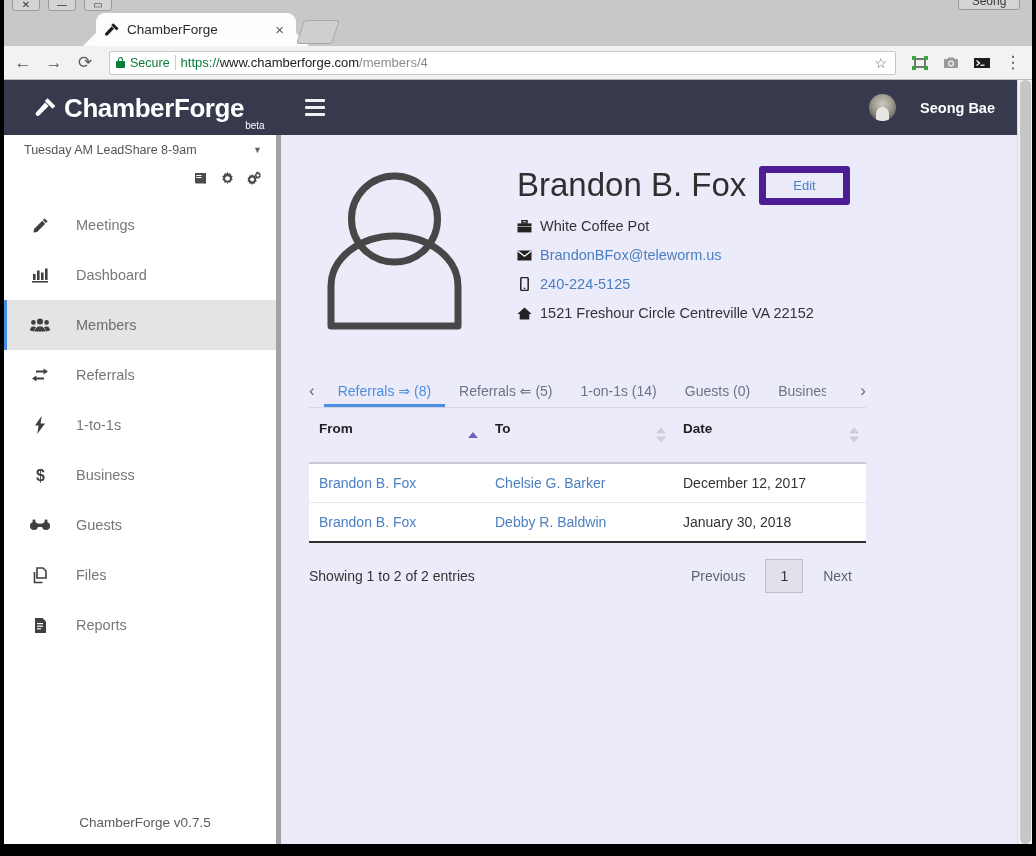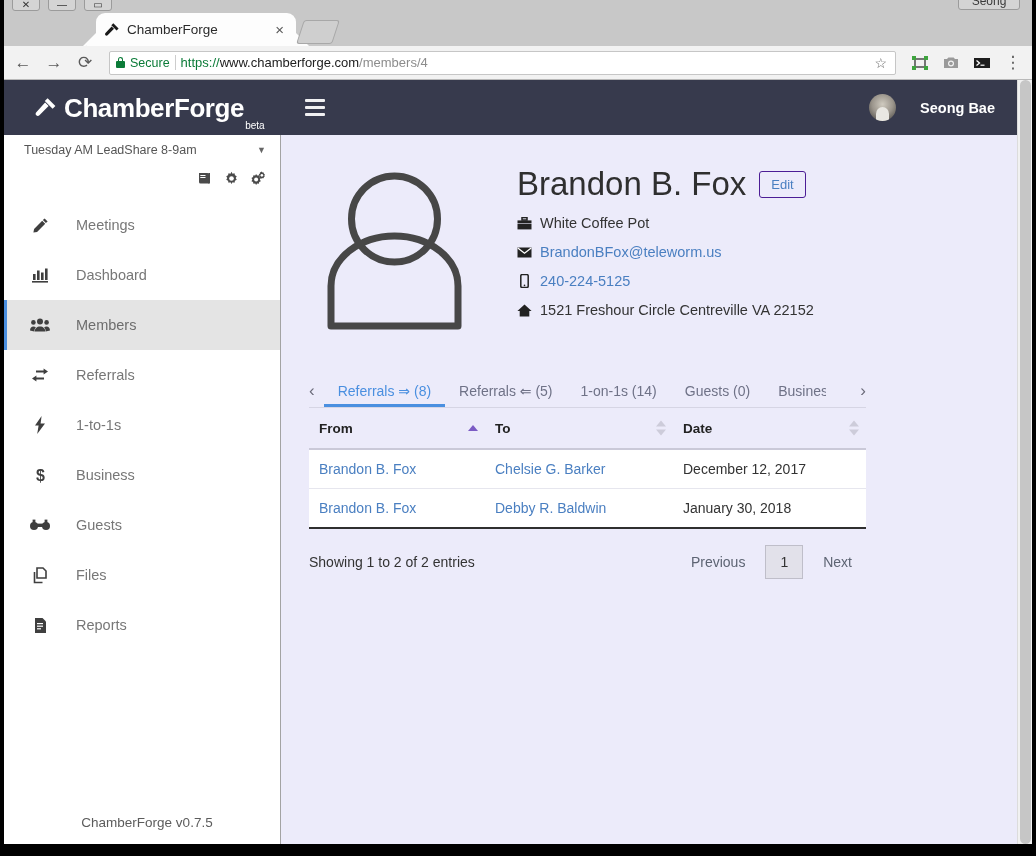--- a/index.html
+++ b/index.html
@@ -106,21 +106,21 @@
   }
   #userbox .avatar::after {
     content:""; position:absolute; left:7px; top:13px; width:13px; height:14px;
     background: #e9e7e2; border-radius: 50% 50% 0 0;
   }
   #userbox .uname { color: #fff; font-size: 14.5px; font-weight: bold; }
 
   
   #sidebar {
     position: absolute; left: 0; top: 55px; width: 277px; height: 709px;
-    background: #fff; border-right: 1px solid #a3a3a3;
+    background: #fff; border-right: 5px solid #a3a3a3;
   }
   #group-select {
     height: 30px; display: flex; align-items: center; padding: 0 14px 0 20px;
     font-size: 12.5px; color: #555;
   }
   #group-select .caret { margin-left: auto; font-size: 9px; color: #666; }
   #group-icons { display: flex; justify-content: flex-end; gap: 11px; padding: 5px 14px 0 0; color: #4b4b4b; }
   #group-icons .gi { width: 16px; height: 16px; display: flex; align-items: center; justify-content: center; }
 
   #sidenav { margin-top: 14px; }
@@ -143,21 +143,21 @@
 
   #profile { display: flex; padding: 25px 0 0 28px; }
   #ava-block { width: 170px; flex: 0 0 auto; padding-top: 8px; }
   #ava-svg { display: block; margin: 0 auto; }
 
   #pinfo { padding-left: 38px; padding-top: 6px; }
   #pname-row { display: flex; align-items: center; gap: 13px; }
   #pname { font-size: 33px; color: #2f2f2f; font-weight: normal; line-height: 1.1; }
   #edit-btn {
     font-size: 13px; color: #4a7fc1; background: #ecebfa;
-    border: 1px solid #4c1d95; border-radius: 3px; padding: 6px 11px; line-height: 1;
+    border: 7px solid #4c1d95; border-radius: 3px; padding: 6px 27px; line-height: 1;
   }
   .meta-row { display: flex; align-items: center; gap: 8px; margin-top: 13px; font-size: 14.5px; color: #333; }
   .meta-row .mi { width: 15px; display: flex; align-items: center; justify-content: center; color: #222; flex: 0 0 auto; }
   .meta-row a { color: #4a7fc1; text-decoration: none; }
 
   
   #tabs-wrap { margin: 42px 0 0 28px; width: 557px; position: relative; }
   #tabs {
     display: flex; align-items: flex-end; border-bottom: 1px solid #d6d5e4; height: 36px;
   }
@@ -166,21 +166,21 @@
   .ptab {
     font-size: 14px; color: #6f7287; padding: 0 14px 9px; white-space: nowrap; line-height: 1;
   }
   .ptab.active { color: #4a8fe0; border-bottom: 3px solid #4a8fe0; padding-bottom: 6px; }
   .ptab.clipped { overflow: hidden; max-width: 62px; padding-right: 0; }
 
   
   #tbl { width: 557px; margin: 0 0 0 28px; border-collapse: collapse; table-layout: fixed; }
   #tbl thead th {
     font-size: 13.5px; color: #222; font-weight: bold; text-align: left;
-    padding: 13px 10px 12px; border-bottom: 2px solid #cac9d8; position: relative; background: #ecebfa;
+    padding: 13px 10px 26px; border-bottom: 2px solid #cac9d8; position: relative; background: #ecebfa;
   }
   #tbl tbody td {
     font-size: 14px; padding: 11px 10px; background: #fff;
     border-bottom: 1px solid #e6e6ee; color: #333;
   }
   #tbl tbody tr:last-child td { border-bottom: 2px solid #2f2f2f; }
   #tbl tbody td a { color: #4a7fc1; text-decoration: none; }
   .sort-asc, .sort-both { position: absolute; right: 7px; top: 50%; transform: translateY(-50%); }
   .tri { width: 0; height: 0; border-left: 5px solid transparent; border-right: 5px solid transparent; display: block; }
   .tri.up { border-bottom: 6px solid #7b5bc4; }

